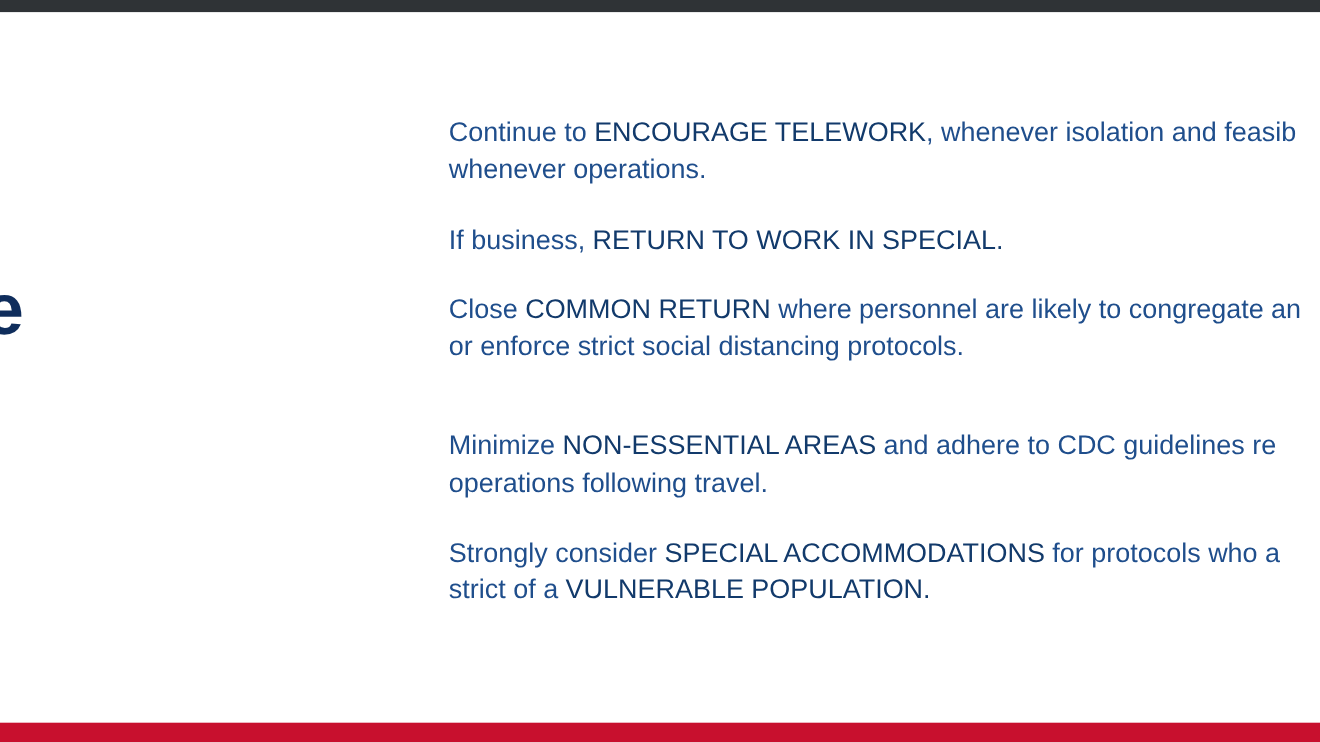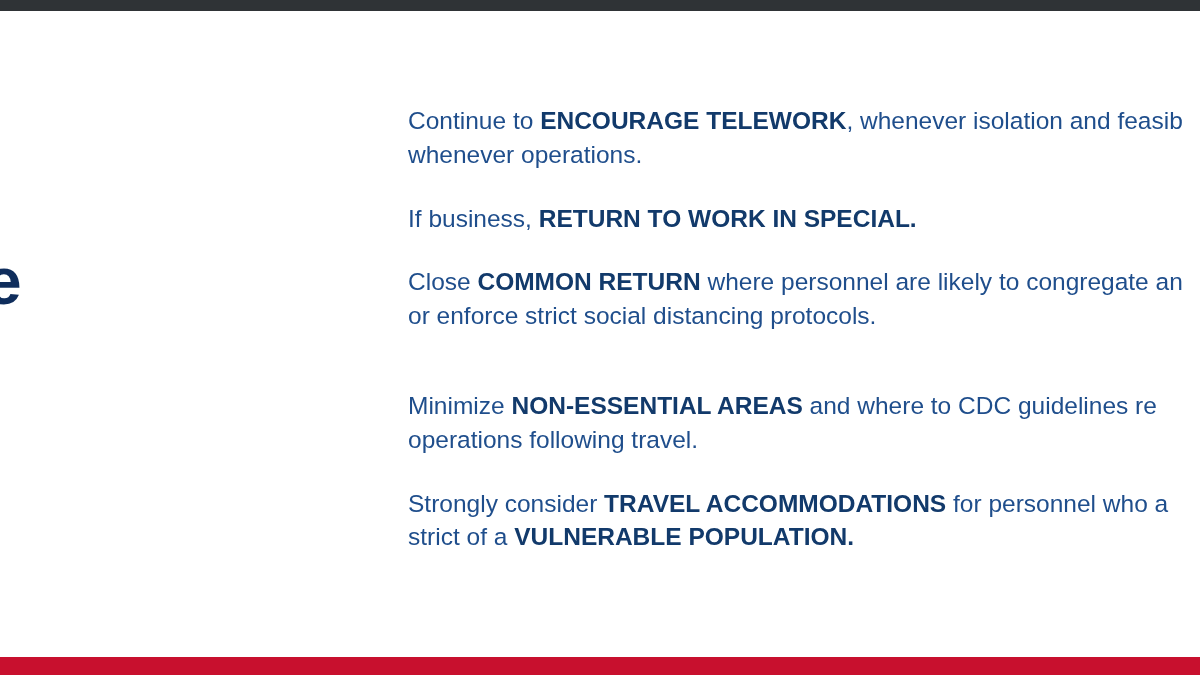--- a/index.html
+++ b/index.html
@@ -86,21 +86,21 @@
     margin: 0 0 30px 0;
     white-space: nowrap;
   }
   .para:last-child {
     margin-bottom: 0;
   }
   .para .line {
     display: block;
   }
   .para b {
-    font-weight: bold;
+    font-weight: normal;
     color: #123a6b;
   }
   .gap-extra {
     margin-bottom: 56px;
   }
 </style>
 </head>
 <body>
 
 <div class="slide">
@@ -118,25 +118,25 @@
         <span class="line"><span>whenever operations.</span></span>
       </div>
       <div class="para">
         <span class="line"><span>If business, </span><b>RETURN TO WORK IN SPECIAL.</b></span>
       </div>
       <div class="para gap-extra">
         <span class="line"><span>Close </span><b>COMMON RETURN</b><span> where personnel are likely to congregate an</span></span>
         <span class="line"><span>or enforce strict social distancing protocols.</span></span>
       </div>
       <div class="para">
-        <span class="line"><span>Minimize </span><b>NON-ESSENTIAL AREAS</b><span> and where to CDC guidelines re</span></span>
+        <span class="line"><span>Minimize </span><b>NON-ESSENTIAL AREAS</b><span> and adhere to CDC guidelines re</span></span>
         <span class="line"><span>operations following travel.</span></span>
       </div>
       <div class="para">
-        <span class="line"><span>Strongly consider </span><b>TRAVEL ACCOMMODATIONS</b><span> for personnel who a</span></span>
+        <span class="line"><span>Strongly consider </span><b>SPECIAL ACCOMMODATIONS</b><span> for protocols who a</span></span>
         <span class="line"><span>strict of a </span><b>VULNERABLE POPULATION.</b></span>
       </div>
     </div>
 
   <div class="bottom-white"></div>
   <div class="bottom-bar"></div>
 
 </div>
 
 </body></html>

